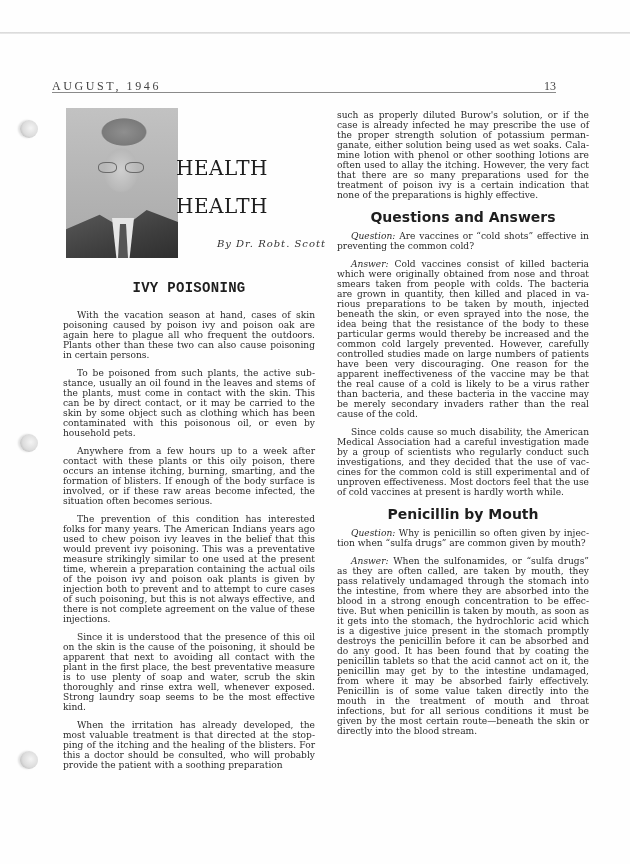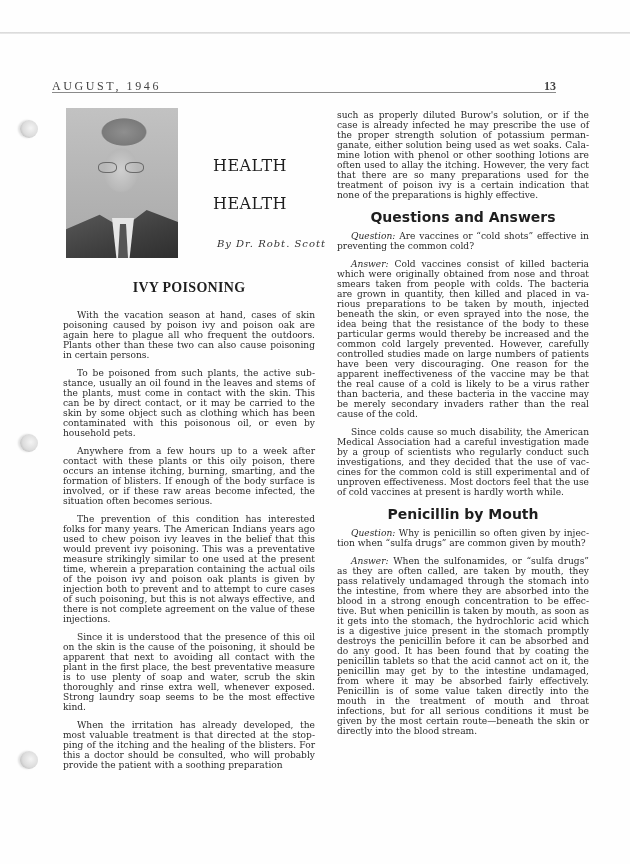--- a/index.html
+++ b/index.html
@@ -17,21 +17,21 @@
       position: absolute; width: 18px; height: 18px; border-radius: 50%;
       background: radial-gradient(circle at 60% 45%, #f4f4f4 0%, #dcdcdc 55%, #bdbdbd 80%, #e8e8e8 100%);
       box-shadow: -2px 0 2px rgba(0,0,0,0.12);
     }
     .header {
       position: absolute; left: 52px; top: 79px; width: 504px; height: 13px;
       border-bottom: 1.5px solid #8a8a8a;
       font-family: "Liberation Serif", serif; font-size: 12px; color: #444;
     }
     .header .date { position: absolute; left: 0; top: 0; letter-spacing: 2.6px; }
-    .header .pageno { position: absolute; right: 0; top: 0; font-weight: bold; }
+    .header .pageno { position: absolute; right: 0; top: 0; }
 
     .photo {
       position: absolute; left: 66px; top: 108px; width: 112px; height: 150px;
       background:
         radial-gradient(ellipse 30px 38px at 55px 62px, #cfcfcf 0%, #b8b8b8 55%, rgba(0,0,0,0) 60%),
         radial-gradient(ellipse 36px 22px at 58px 24px, #8f8f8f 0%, #7a7a7a 60%, rgba(0,0,0,0) 64%),
         linear-gradient(to bottom, #c2c2c2 0%, #b2b2b2 60%, #a8a8a8 100%);
       overflow: hidden;
     }
     .photo .suit {
@@ -51,39 +51,39 @@
       position: absolute; left: 32px; top: 54px; width: 46px; height: 10px;
     }
     .photo .glasses::before, .photo .glasses::after {
       content: ""; position: absolute; top: 0; width: 17px; height: 9px;
       border: 1px solid #6a6a6a; border-radius: 40%;
     }
     .photo .glasses::before { left: 0; }
     .photo .glasses::after { right: 0; }
 
     .title {
-      position: absolute; left: 200px; width: 100px; text-align: center;
-      font-family: "DejaVu Serif", serif; font-size: 16px; color: #1e1e1e;
+      position: absolute; left: 172px; width: 100px; text-align: center;
+      font-family: "DejaVu Serif", serif; font-size: 20px; color: #1e1e1e;
       letter-spacing: 0.5px;
     }
     .t1 { top: 156px; }
     .t2 { top: 194px; }
     .byline {
       position: absolute; left: 176px; top: 238px; width: 150px; text-align: right;
       font-family: "DejaVu Serif", serif; font-style: italic; font-size: 10px;
       letter-spacing: 1px; color: #333;
     }
 
     .col { position: absolute; width: 252px; font-size: 9.1px; line-height: 10px; }
     .col-left { left: 63px; top: 310px; }
     .col-right { left: 337px; top: 110px; }
     .col p { margin: 0 0 8px 0; text-align: justify; text-indent: 14px; hyphens: manual; }
     .col p.first { text-indent: 0; }
     .section-h {
-      font-family: Liberation Serif, serif; font-size: 12px; text-align: center; color: #1e1e1e;
+      font-family: Liberation Mono, monospace; font-size: 12px; text-align: center; color: #1e1e1e;
       margin: 0;
     }
     .h-ivy { position: absolute; left: 63px; top: 280px; width: 252px; font-size: 14px; letter-spacing: 0.3px; }
     .col-right .section-h { font-family: "DejaVu Sans", sans-serif; font-size: 14px; margin: 12px 0 9px 0; }
     .lead { font-style: italic; margin-top: 12px; }
   </style>
 </head>
 <body>
 
 <div class="page-edge"></div>

